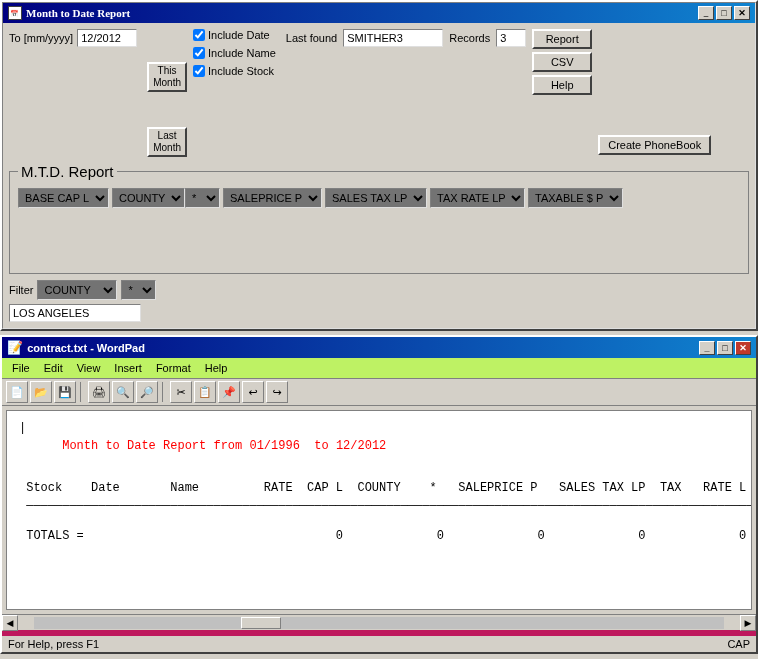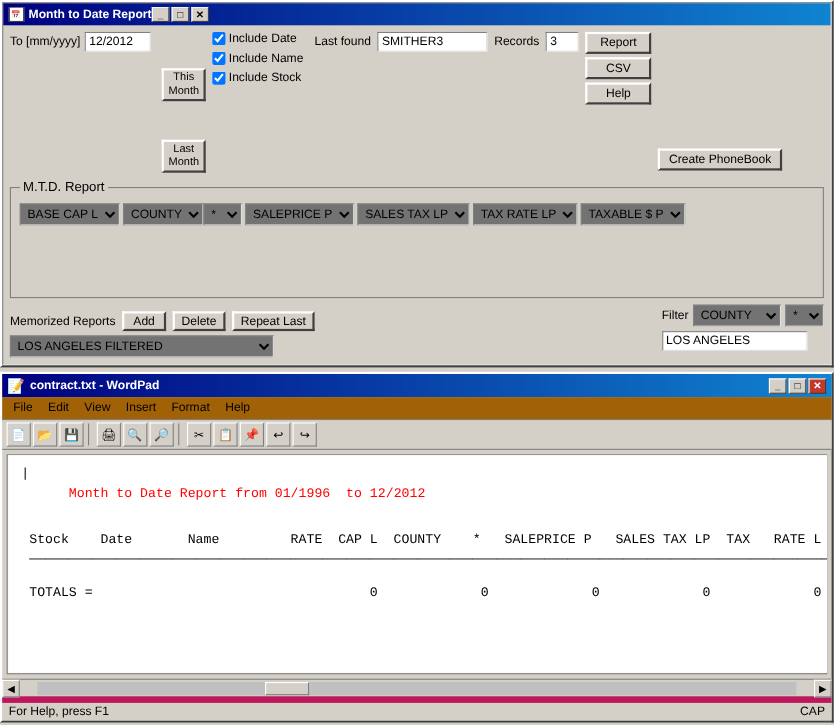--- a/index.html
+++ b/index.html
@@ -17,22 +17,24 @@
       border: 1px solid #808080;
       border-right-color: #dfdfdf;
       border-bottom-color: #dfdfdf;
     }
     .title-bar {
       background: linear-gradient(to right, #000080, #1084d0);
       color: white;
       padding: 3px 5px;
       display: flex;
       align-items: center;
+      justify-content: space-between;
       font-weight: bold;
       font-size: 11px;
+      font-family: Liberation Serif, serif;
     }
     .title-bar-left {
       display: flex;
       align-items: center;
       gap: 4px;
     }
     .title-bar-controls {
       display: flex;
       gap: 2px;
     }
@@ -125,21 +127,21 @@
       margin-top: 33px;
     }
 
     
     fieldset {
       border: 1px solid #808080;
       padding: 4px 8px 6px;
       margin: 6px 0;
     }
     legend {
-      font-size: 12px;
+      font-size: 15px;
       padding: 0 3px;
       margin-top: 16px;
     }
 
     
     select {
       background: #737373;
       border: 1px solid #808080;
       border-right-color: #dfdfdf;
       border-bottom-color: #dfdfdf;
@@ -230,21 +232,21 @@
       background: linear-gradient(to right, #000080, #1084d0);
       color: white;
       padding: 3px 5px;
       display: flex;
       align-items: center;
       justify-content: space-between;
       font-weight: bold;
       font-size: 11px;
     }
     .wordpad-menubar {
-      background: #a16207;
+      background: #bef264;
       display: flex;
       gap: 2px;
       padding: 2px 4px;
       border-bottom: 1px solid #808080;
     }
     .menu-item {
       padding: 2px 6px;
       font-size: 11px;
       cursor: pointer;
     }
@@ -465,33 +467,20 @@
             <select class="col-select">
               <option>TAXABLE $ P</option>
             </select>
           </div>
         </div>
 
         <div style="height: 55px;"></div>
       </fieldset>
 
       <div class="bottom-row">
-        <div class="left-bottom">
-          <div class="memorized-area">
-            <span>Memorized Reports</span>
-            <button class="btn btn-small">Add</button>
-            <button class="btn btn-small">Delete</button>
-            <button class="btn btn-small" style="min-width:70px;">Repeat Last</button>
-          </div>
-          <div style="margin-top:4px;">
-            <select class="mem-select" style="width:240px;">
-              <option>LOS ANGELES FILTERED</option>
-            </select>
-          </div>
-        </div>
 
         <div class="right-bottom">
           <div class="filter-row">
             <span>Filter</span>
             <select style="width:80px;">
               <option>COUNTY</option>
             </select>
             <select style="width:35px;">
               <option>*</option>
             </select>

